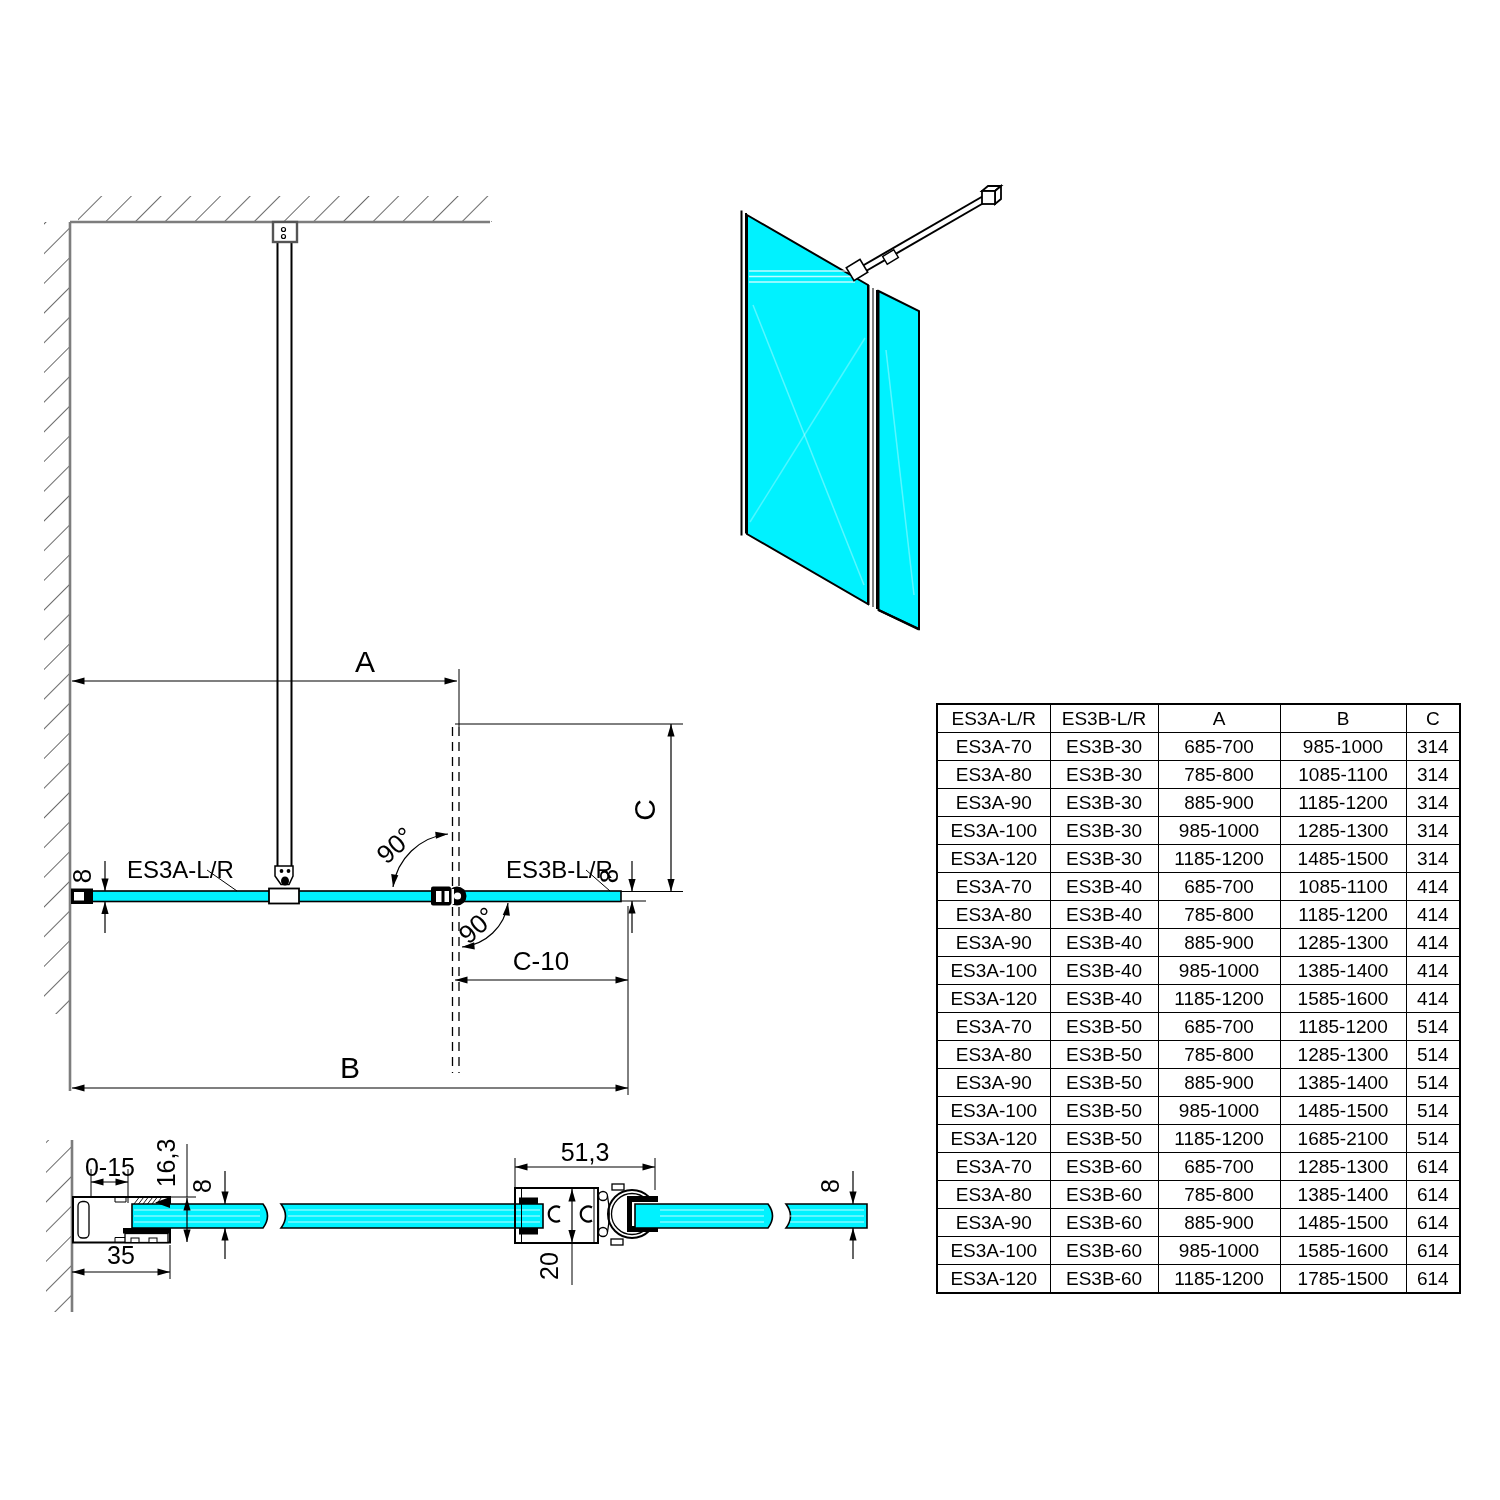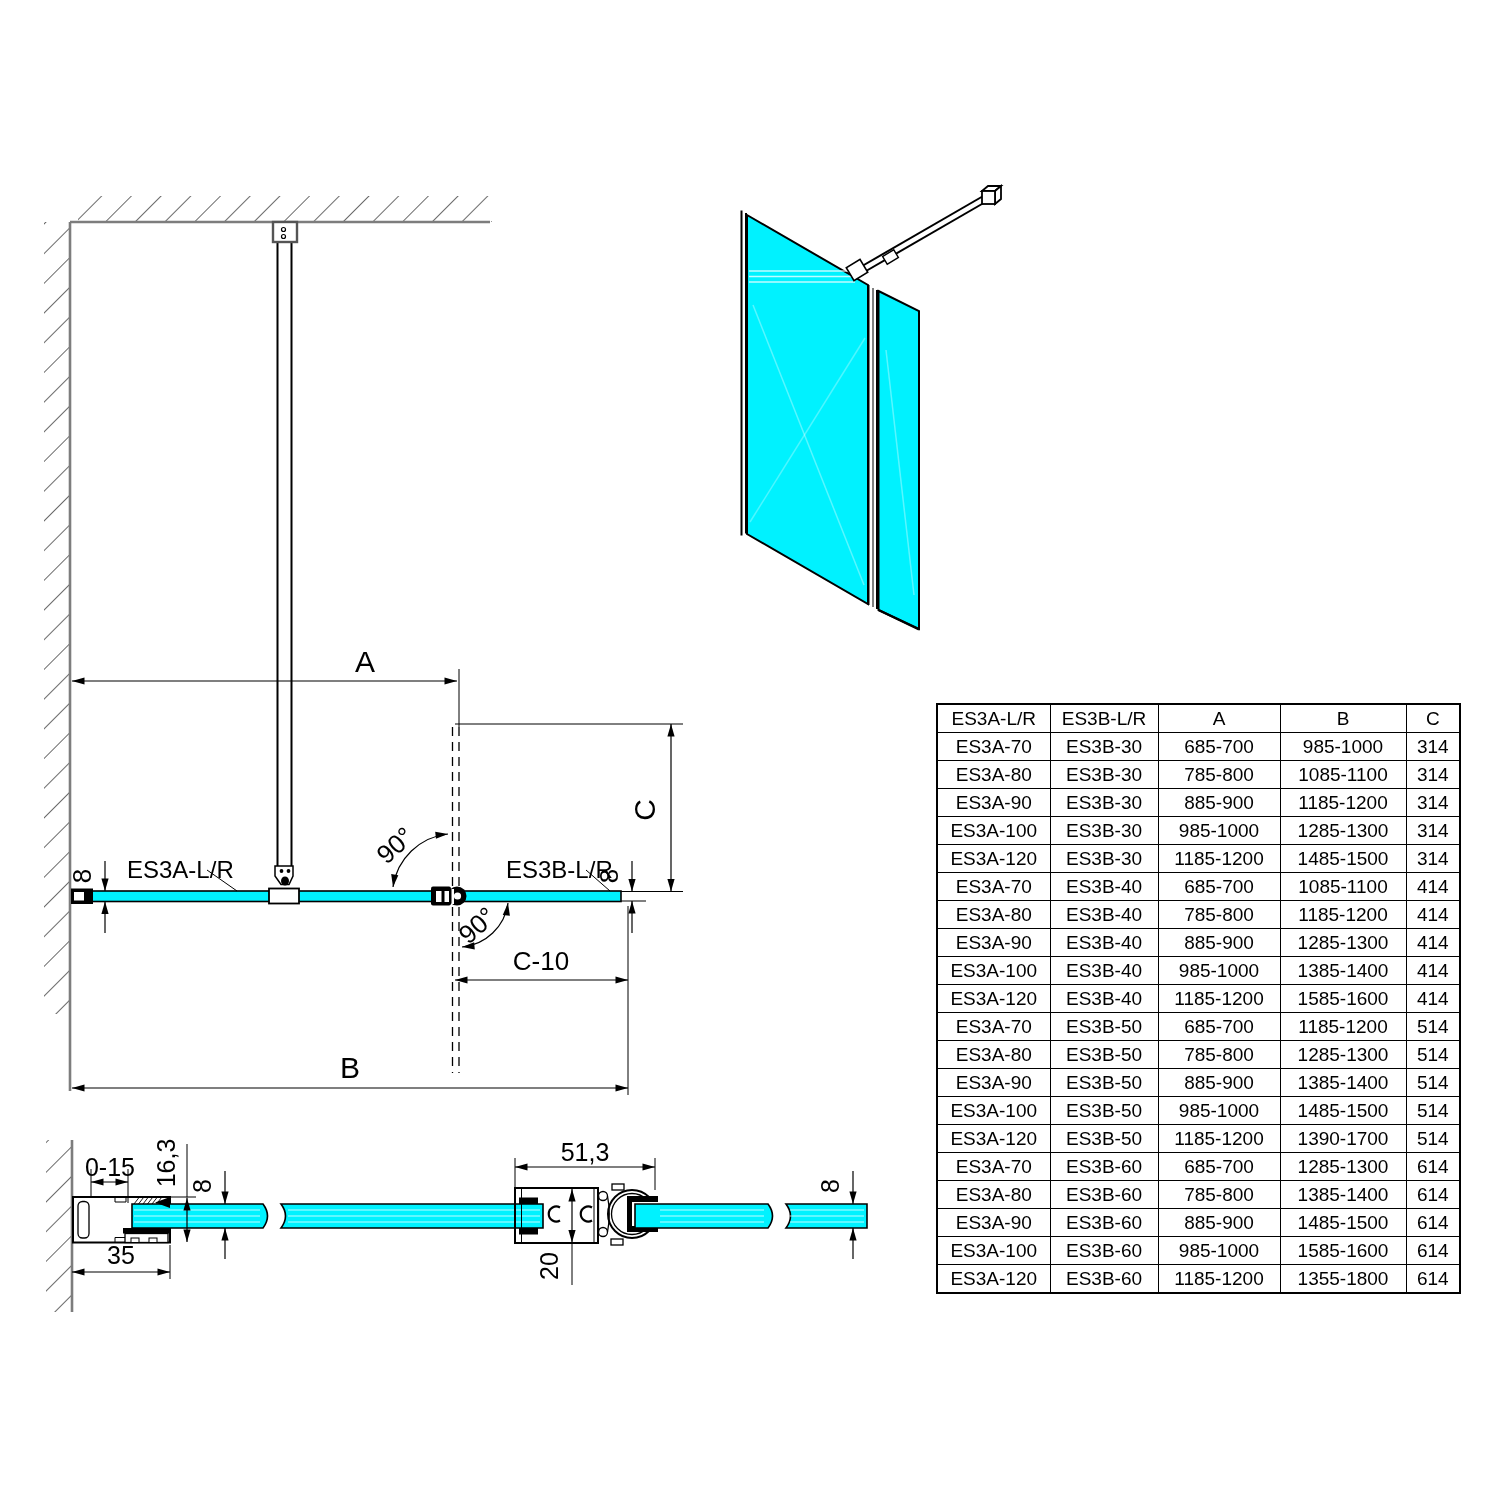--- a/index.html
+++ b/index.html
@@ -401,21 +401,21 @@
           <td>ES3A-100</td>
           <td>ES3B-50</td>
           <td>985-1000</td>
           <td>1485-1500</td>
           <td>514</td>
         </tr>
         <tr>
           <td>ES3A-120</td>
           <td>ES3B-50</td>
           <td>1185-1200</td>
-          <td>1390-1700</td>
+          <td>1685-2100</td>
           <td>514</td>
         </tr>
         <tr>
           <td>ES3A-70</td>
           <td>ES3B-60</td>
           <td>685-700</td>
           <td>1285-1300</td>
           <td>614</td>
         </tr>
         <tr>
@@ -436,18 +436,18 @@
           <td>ES3A-100</td>
           <td>ES3B-60</td>
           <td>985-1000</td>
           <td>1585-1600</td>
           <td>614</td>
         </tr>
         <tr>
           <td>ES3A-120</td>
           <td>ES3B-60</td>
           <td>1185-1200</td>
-          <td>1355-1800</td>
+          <td>1785-1500</td>
           <td>614</td>
         </tr>
       </tbody>
   </table>
 </div>
 
 </body></html>

